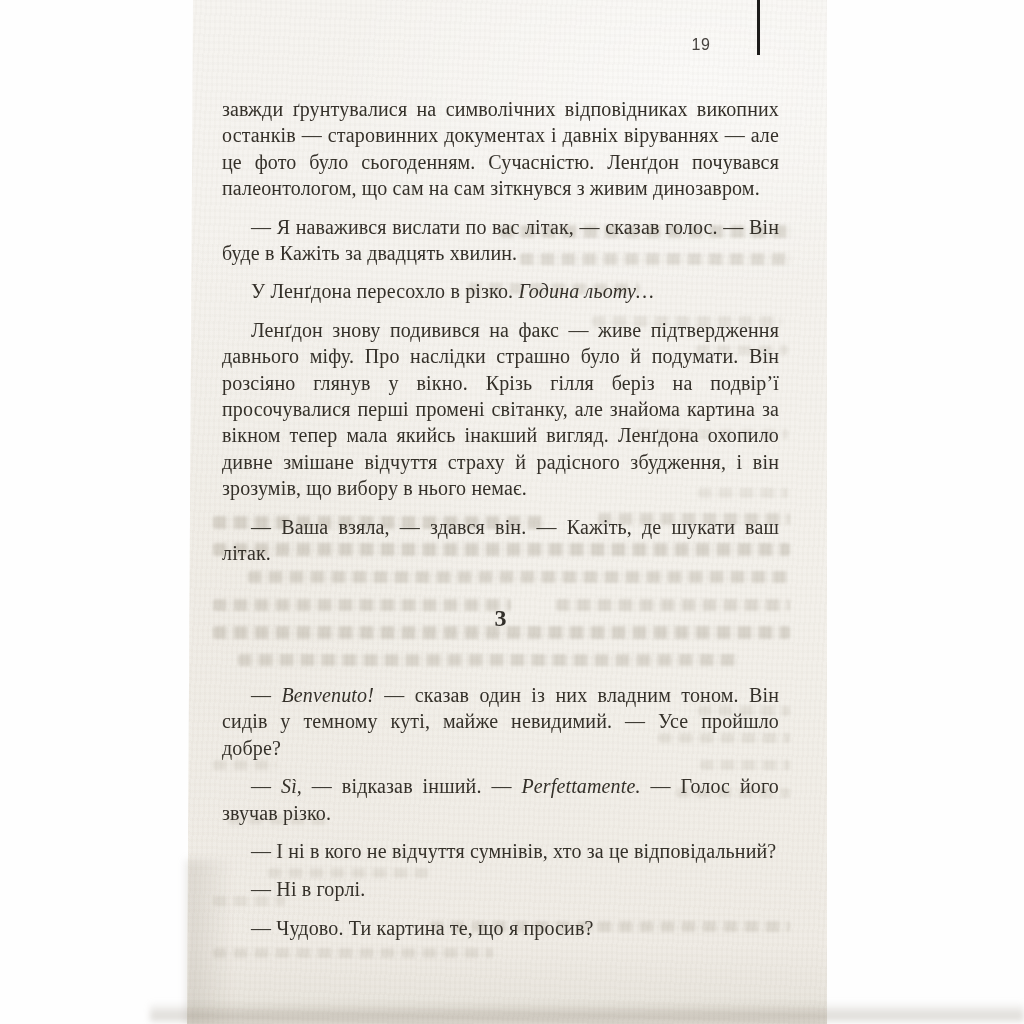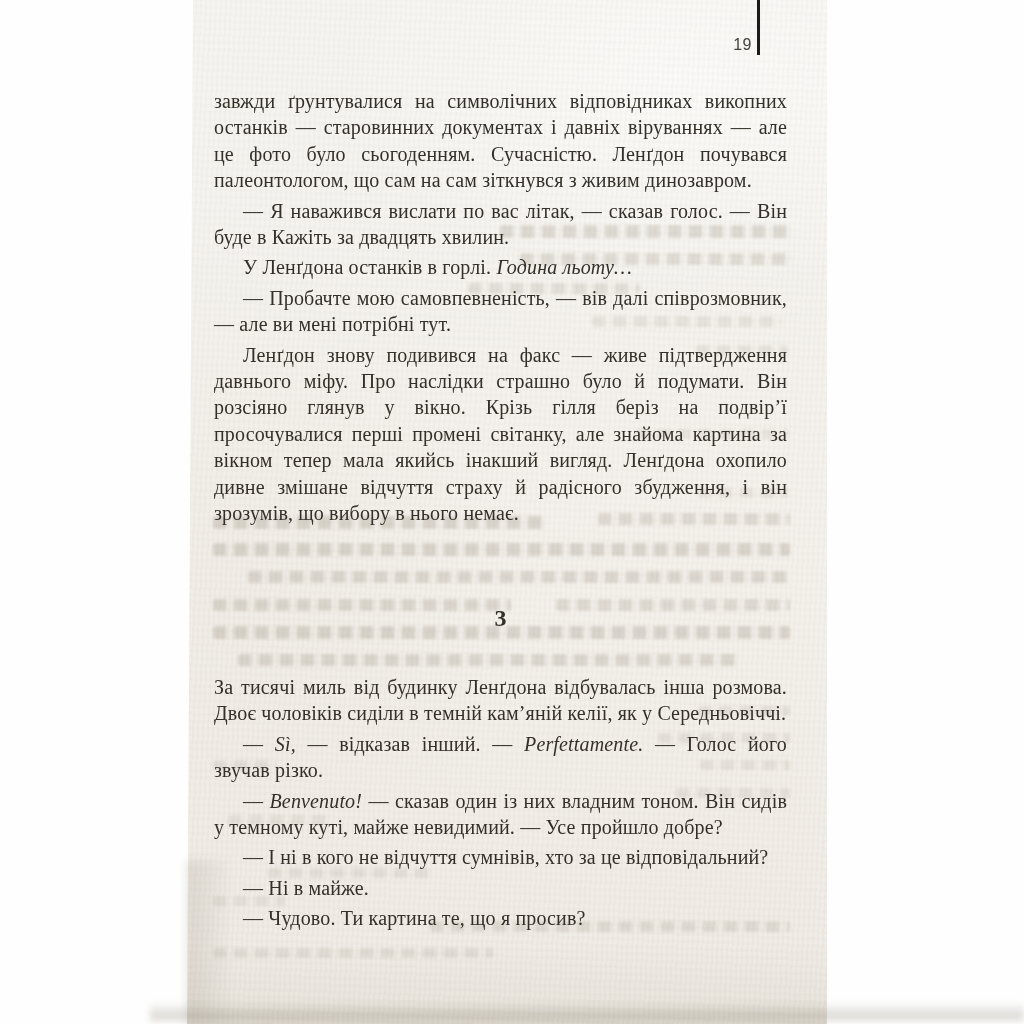--- a/index.html
+++ b/index.html
@@ -46,21 +46,21 @@
   }
   
   .folio-rule {
     position: absolute;
     left: 757px; top: 0; width: 3px; height: 55px;
     background: #1c1b1a;
   }
   .folio {
     position: absolute;
     left: 650px; top: 35px; width: 102px;
-    text-align: right;
+    text-align: center;
     font-family: "Liberation Sans", "DejaVu Sans", sans-serif;
     font-size: 16px; line-height: 19px;
     letter-spacing: 0.5px;
     color: #45423e;
   }
   
   .smudge {
     position: absolute;
     border-radius: 3px;
     background: repeating-linear-gradient(90deg,
@@ -74,21 +74,21 @@
     position: absolute;
     left: 210px; width: 581px;
     font-size: 20px;
     line-height: 26.4px;
     letter-spacing: 0.15px;
     color: #343029;
     z-index: 2;
   }
   .text-upper { top: 84px; }
   .text-lower { top: 670px; }
-  .para { margin: 4px; text-align: justify; }
+  .para { margin: 12px; text-align: justify; }
   .para.indent { text-indent: 29px; }
   .para em { }
   .chapter-heading {
     position: absolute;
     left: 210px; top: 603px; width: 581px;
     text-align: center;
     font-size: 24px; line-height: 30px;
     font-weight: bold;
     color: #33302b;
     z-index: 2;
@@ -128,32 +128,31 @@
       <div class="smudge" style="left: 228px; top: 815px; width: 100px; height: 10px; opacity: 0.156;"></div>
       <div class="smudge" style="left: 268px; top: 868px; width: 160px; height: 10px; opacity: 0.168;"></div>
       <div class="smudge" style="left: 213px; top: 896px; width: 72px; height: 10px; opacity: 0.156;"></div>
       <div class="smudge" style="left: 430px; top: 921px; width: 360px; height: 11px; opacity: 0.228;"></div>
       <div class="smudge" style="left: 213px; top: 948px; width: 280px; height: 10px; opacity: 0.192;"></div>
     </div>
 
   <div class="text-block text-upper">
       <p class="para"><span>завжди ґрунтувалися на символічних відповідниках викопних останків — старовинних документах і давніх віруваннях — але це фото було сьогоденням. Сучасністю. Ленґдон почувався палеонтологом, що сам на сам зіткнувся з живим динозавром.</span></p>
       <p class="para indent"><span>— Я наважився вислати по вас літак, — сказав голос. — Він буде в Кажіть за двадцять хвилин.</span></p>
-      <p class="para indent"><span>У Ленґдона останків в горлі. </span><em>Година льоту…</em></p>
-      <p class="para indent"><span>— Пробачте мою самовпевненість, — вів далі співрозмовник, — але ви мені потрібні тут.</span></p>
+      <p class="para indent"><span>У Ленґдона пересохло в різко. </span><em>Година льоту…</em></p>
       <p class="para indent"><span>Ленґдон знову подивився на факс — живе підтвердження давнього міфу. Про наслідки страшно було й подумати. Він розсіяно глянув у вікно. Крізь гілля беріз на подвір’ї просочувалися перші промені світанку, але знайома картина за вікном тепер мала якийсь інакший вигляд. Ленґдона охопило дивне змішане відчуття страху й радісного збудження, і він зрозумів, що вибору в нього немає.</span></p>
+      <p class="para indent"><span>— Ваша взяла, — здався він. — Кажіть, де шукати ваш літак.</span></p>
     </div>
 
   <div class="chapter-heading">3</div>
 
   <div class="text-block text-lower">
-      <p class="para"><span>За тисячі миль від будинку Ленґдона відбувалась інша розмова. Двоє чоловіків сиділи в темній кам’яній келії, як у Середньовіччі.</span></p>
+      <p class="para indent"><span>— </span><em>Benvenuto!</em><span> — сказав один із них владним тоном. Він сидів у темному куті, майже невидимий. — Усе пройшло добре?</span></p>
       <p class="para indent"><span>— </span><em>Sì,</em><span> — відказав інший. — </span><em>Perfettamente.</em><span> — Голос його звучав різко.</span></p>
-      <p class="para indent"><span>— </span><em>Benvenuto!</em><span> — сказав один із них владним тоном. Він сидів у темному куті, майже невидимий. — Усе пройшло добре?</span></p>
       <p class="para indent"><span>— І ні в кого не відчуття сумнівів, хто за це відповідальний?</span></p>
-      <p class="para indent"><span>— Ні в майже.</span></p>
+      <p class="para indent"><span>— Ні в горлі.</span></p>
       <p class="para indent"><span>— Чудово. Ти картина те, що я просив?</span></p>
     </div>
 
   <div class="gutter-shadow"></div>
   <div class="bottom-shadow"></div>
 
 </div>
 
 </body></html>

